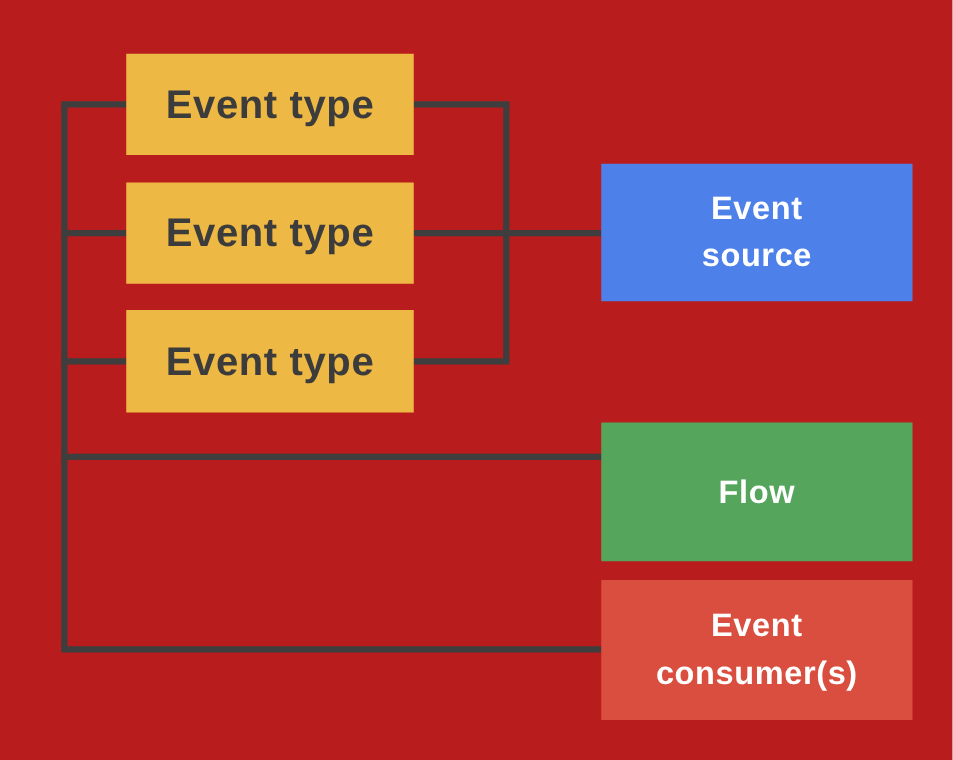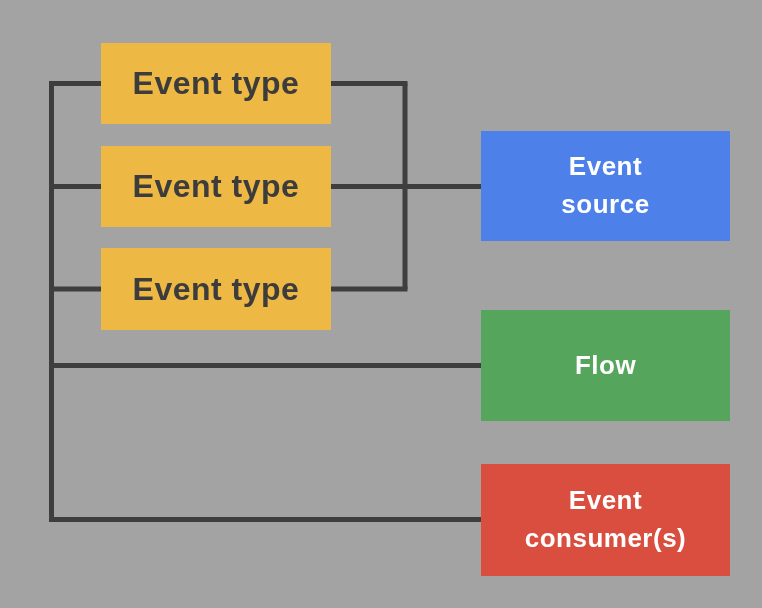--- a/index.html
+++ b/index.html
@@ -50,21 +50,21 @@
   #node-event-type-1 { left: 101px; top: 43px;  width: 230px; height: 81px; }
   #node-event-type-2 { left: 101px; top: 146px; width: 230px; height: 81px; }
   #node-event-type-3 { left: 101px; top: 248px; width: 230px; height: 82px; }
   #node-event-source { left: 481px; top: 131px; width: 249px; height: 110px; }
   #node-flow         { left: 481px; top: 310px; width: 249px; height: 111px; }
   #node-event-consumers { left: 481px; top: 464px; width: 249px; height: 112px; }
 </style>
 </head>
 <body>
 
-<div id="canvas" style="background-color: #a3a3a3;">
+<div id="canvas" style="background-color: #b91c1c;">
 
   <svg id="connectors" width="762" height="608" viewBox="0 0 762 608" aria-hidden="true">
 
     <path d="M 51.5 83.5 V 519.5"></path>
     <path d="M 49 83.5 H 101"></path>
     <path d="M 49 186.5 H 101"></path>
     <path d="M 49 289 H 101"></path>
     <path d="M 49 365.5 H 481"></path>
     <path d="M 49 519.5 H 481"></path>
 
@@ -84,21 +84,21 @@
 
   <div class="node yellow-node" id="node-event-type-3" style="background-color: rgb(238, 184, 69); color: rgb(60, 60, 60);">
     <span class="node-label">Event type</span>
   </div>
 
   <div class="node colored-node" id="node-event-source" style="background-color: rgb(78, 128, 234); color: rgb(255, 255, 255);">
     <span class="node-label">Event
 source</span>
   </div>
 
-  <div class="node colored-node" id="node-flow" style="background-color: rgb(85, 165, 93); color: rgb(255, 255, 255);">
+  <div class="node colored-node" id="node-flow" style="background-color: rgb(85, 165, 93); color: rgb(255, 255, 255); margin-top: 28px;">
     <span class="node-label">Flow</span>
   </div>
 
   <div class="node colored-node" id="node-event-consumers" style="background-color: rgb(217, 78, 62); color: rgb(255, 255, 255);">
     <span class="node-label">Event
 consumer(s)</span>
   </div>
 
 </div>
 

